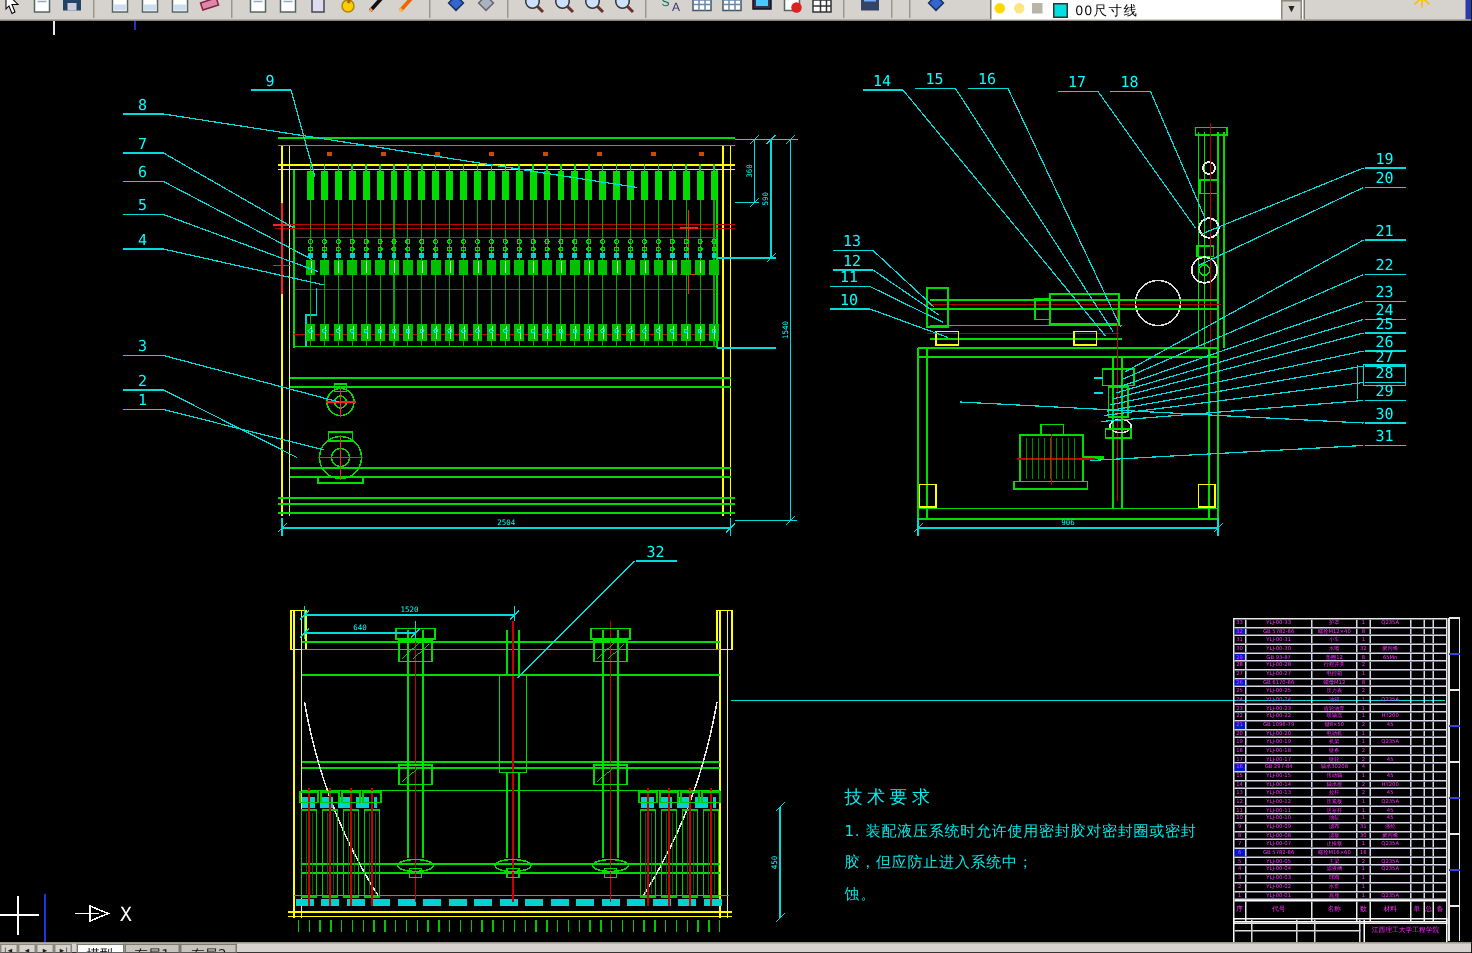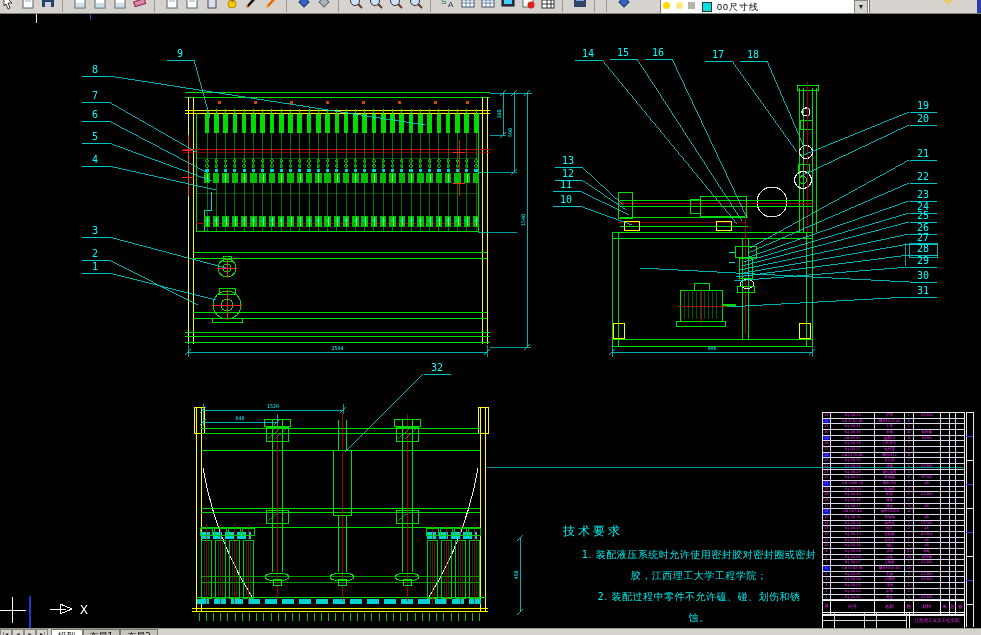--- a/index.html
+++ b/index.html
@@ -18,21 +18,21 @@
                 border:1px solid #333;}
   #layer-name{display:inline-block;vertical-align:top;margin-top:2px;letter-spacing:1px;text-align:right;}
   #layer-caret{position:absolute;right:1px;top:1px;width:12px;height:12px;background:#d6d3ce;
                border:1px solid #8a887e;font-size:7px;text-align:center;line-height:12px;color:#222;}
   #win-edge{position:absolute;right:0;top:0;width:4px;height:13px;background:#2a3aa8;}
   
   #cv{position:absolute;left:0;top:0;}
   #tech{position:absolute;left:563px;top:523px;width:272px;color:#00e8e8;
         font-family:"DejaVu Sans",sans-serif;}
   #tech .tr-title{text-align:left;font-size:12px;letter-spacing:3px;margin-bottom:4px;color:#00f0f0;}
-  #tech .tr-line{font-size:10px;line-height:21px;letter-spacing:.5px;white-space:nowrap;overflow:hidden;text-align:center;}
+  #tech .tr-line{font-size:10px;line-height:21px;letter-spacing:.5px;white-space:nowrap;overflow:hidden;}
   
   #bom{position:absolute;left:822px;top:412px;width:141px;border:1px solid #e8e8e8;
        font-family:"DejaVu Sans",sans-serif;}
   #bom-rows{height:187px;display:flex;flex-direction:column;}
   .bomrow{flex:1 1 0;display:flex;border-bottom:1px solid #d8d8ea;overflow:hidden;}
   .bomrow div{border-right:1px solid #d8d8ea;font-size:3.5px;line-height:4.6px;color:#ff30ff;
               white-space:nowrap;overflow:hidden;text-align:center;}
   .c-seq{width:7px;color:#7fd4ff;}
   .c-code{width:45px;}.c-name{width:30px;}.c-qty{width:8px;}.c-mat{width:27px;}
   .c-w1{width:8px;}.c-w2{width:6px;}.c-note{width:8px;border-right:none!important;}
@@ -829,22 +829,21 @@
     <g id="g-cross" stroke="#ffffff">
       <line x1="12" y1="597" x2="12" y2="623"></line>
       <line x1="0" y1="610" x2="26" y2="610"></line>
       <line x1="30" y1="596" x2="30" y2="628" stroke="#2233dd" stroke-width="1.5"></line>
     </g>
   </svg>
 
   <div id="tech">
     <div class="tr-title">技术要求</div>
     <div class="tr-line">1. 装配液压系统时允许使用密封胶对密封圈或密封</div>
-    <div class="tr-line">胶，江西理工大学工程学院；</div>
-    <div class="tr-line">2. 装配过程中零件不允许磕、碰、划伤和锈</div>
+    <div class="tr-line">胶，但应防止进入系统中；</div>
     <div class="tr-line">蚀。</div>
   </div>
 
   <div id="bom">
     <div id="bom-rows">
         <div class="bomrow">
           <div class="c-seq">33</div>
           <div class="c-code">YLJ-00-33</div>
           <div class="c-name">护罩</div>
           <div class="c-qty">1</div>

